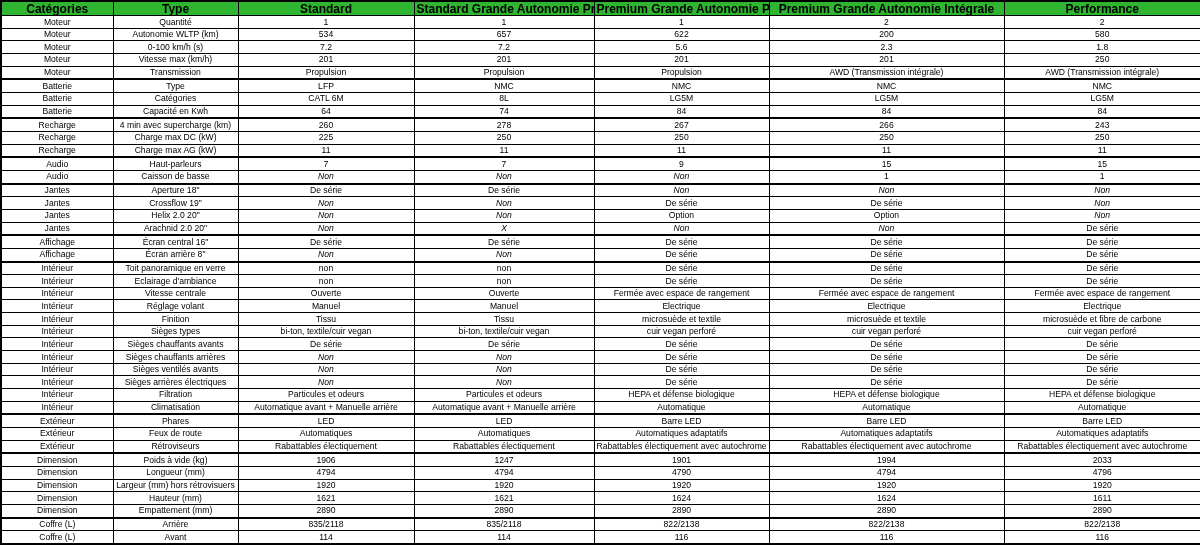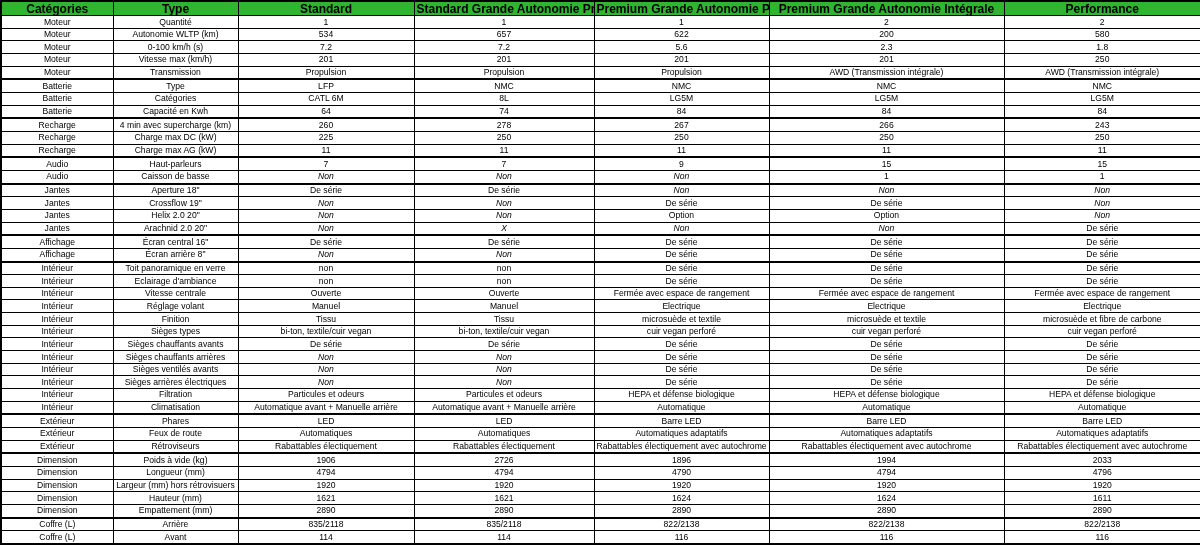--- a/index.html
+++ b/index.html
@@ -367,22 +367,22 @@
           <td>Rabattables électiquement</td>
           <td>Rabattables électiquement</td>
           <td>Rabattables électiquement avec autochrome</td>
           <td>Rabattables électiquement avec autochrome</td>
           <td>Rabattables électiquement avec autochrome</td>
         </tr>
         <tr class="group-start">
           <td>Dimension</td>
           <td>Poids à vide (kg)</td>
           <td>1906</td>
-          <td>2726</td>
-          <td>1896</td>
+          <td>1247</td>
+          <td>1901</td>
           <td>1994</td>
           <td>2033</td>
         </tr>
         <tr>
           <td>Dimension</td>
           <td>Longueur (mm)</td>
           <td>4794</td>
           <td>4794</td>
           <td>4790</td>
           <td>4794</td>

